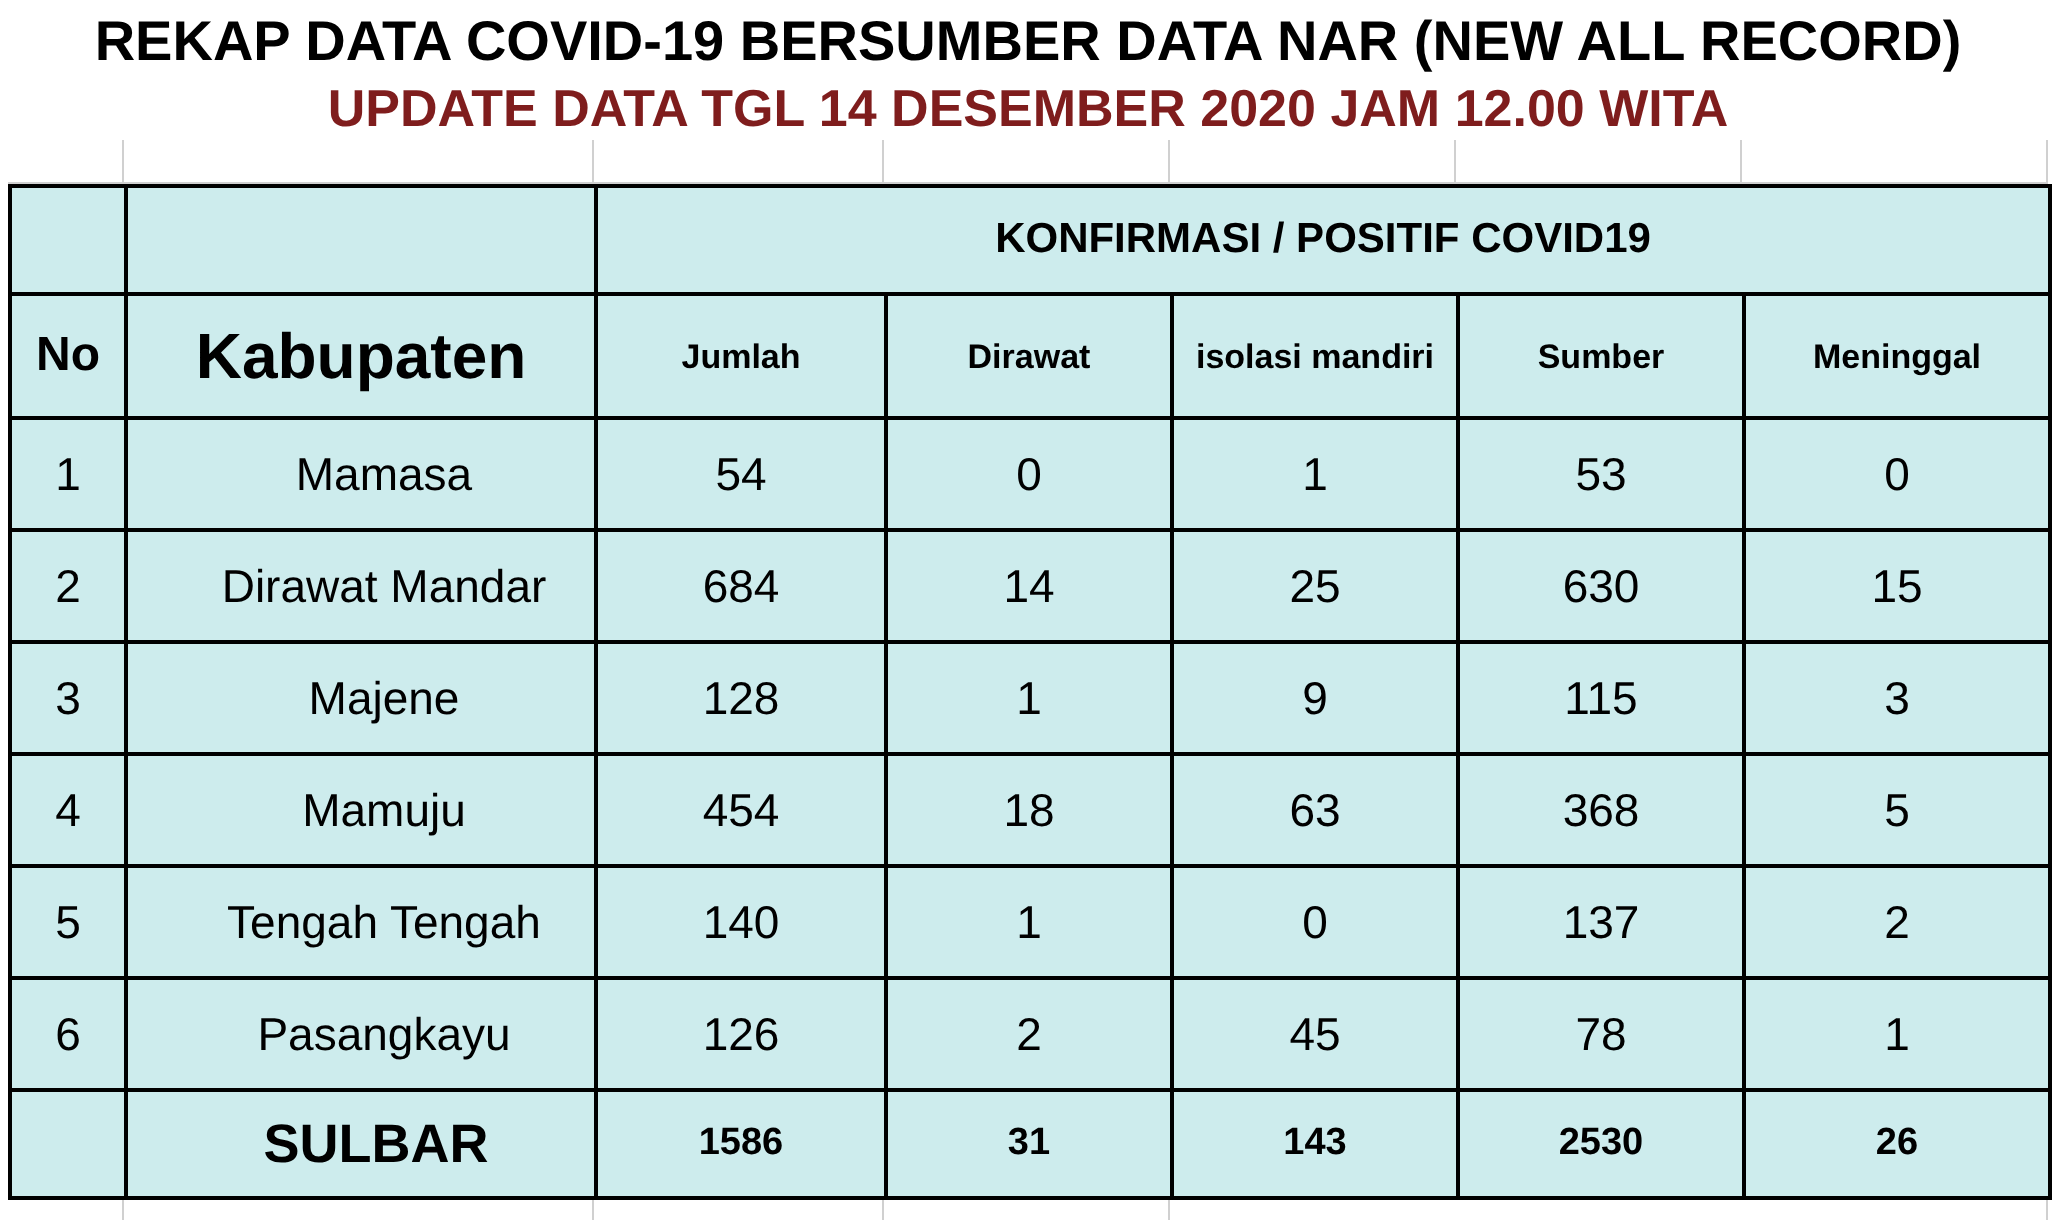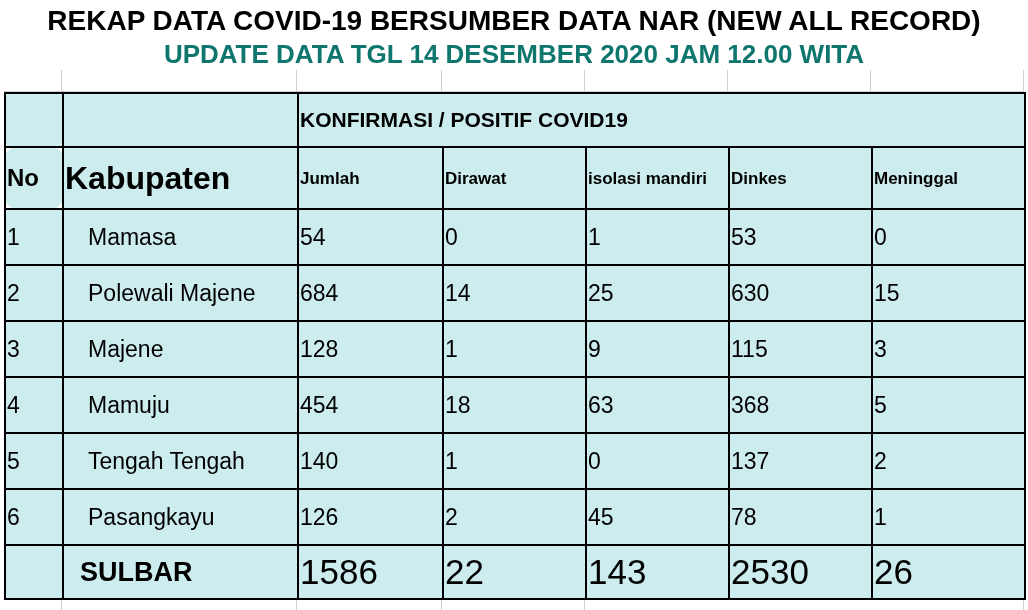--- a/index.html
+++ b/index.html
@@ -30,39 +30,40 @@
     font-size: 28px;
     font-weight: bold;
     color: #000000;
     letter-spacing: 0px;
     line-height: 34px;
     white-space: nowrap;
   }
   .title-line2 {
     font-size: 26px;
     font-weight: bold;
-    color: #0f766e;
+    color: #7f1d1d;
     line-height: 32px;
     white-space: nowrap;
   }
   .spacer-row {
     height: 22px;
     width: 1028px;
     position: relative;
   }
 
   
   table.rekap {
     border-collapse: collapse;
     width: 1020px;
     margin-left: 4px;
     table-layout: fixed;
   }
   table.rekap td, table.rekap th {
     border: 2px solid #000000;
+    text-align: center;
     vertical-align: middle;
     color: #000000;
     background: #cdeced;
   }
   .col-no      { width: 58px; }
   .col-kab     { width: 235px; }
   .col-jumlah  { width: 145px; }
   .col-dirawat { width: 143px; }
   .col-isolasi { width: 143px; }
   .col-sembuh  { width: 143px; }
@@ -76,38 +77,37 @@
   .hdr-blank { }
   .hdr-cell {
     font-size: 17px;
     font-weight: bold;
     height: 58px;
     line-height: 21px;
   }
   .hdr-no {
     font-size: 24px;
     font-weight: bold;
-    border-radius: 12px;
   }
   .hdr-kab {
     font-size: 32px;
     font-weight: bold;
   }
   tbody td {
     height: 52px;
     font-size: 23px;
   }
   td.cell-kab {
     text-align: left;
     padding-left: 24px;
     font-size: 23px;
   }
   tr.total td {
-    font-weight: normal;
-    font-size: 35px;
+    font-weight: bold;
+    font-size: 19px;
     height: 50px;
   }
   tr.total td.cell-kab {
     font-size: 27px;
     font-weight: bold;
     padding-left: 16px;
     margin-top: 48px;
   }
   
   .footer {
@@ -193,37 +193,37 @@
         <td class="hdr-group hdr-blank"></td>
         <td class="hdr-group hdr-blank"></td>
         <td class="hdr-group" colspan="5">KONFIRMASI / POSITIF COVID19</td>
       </tr>
       <tr>
         <td class="hdr-no">No</td>
         <td class="hdr-kab">Kabupaten</td>
         <td class="hdr-cell">Jumlah</td>
         <td class="hdr-cell">Dirawat</td>
         <td class="hdr-cell">isolasi mandiri</td>
-        <td class="hdr-cell">Dinkes</td>
+        <td class="hdr-cell">Sumber</td>
         <td class="hdr-cell">Meninggal</td>
       </tr>
     </thead>
     <tbody>
       <tr>
         <td>1</td>
         <td class="cell-kab">Mamasa</td>
         <td>54</td>
         <td>0</td>
         <td>1</td>
         <td>53</td>
         <td>0</td>
       </tr>
       <tr>
         <td>2</td>
-        <td class="cell-kab">Polewali Majene</td>
+        <td class="cell-kab">Dirawat Mandar</td>
         <td>684</td>
         <td>14</td>
         <td>25</td>
         <td>630</td>
         <td>15</td>
       </tr>
       <tr>
         <td>3</td>
         <td class="cell-kab">Majene</td>
         <td>128</td>
@@ -256,21 +256,21 @@
         <td>126</td>
         <td>2</td>
         <td>45</td>
         <td>78</td>
         <td>1</td>
       </tr>
       <tr class="total">
         <td></td>
         <td class="cell-kab">SULBAR</td>
         <td>1586</td>
-        <td>22</td>
+        <td>31</td>
         <td>143</td>
         <td>2530</td>
         <td>26</td>
       </tr>
     </tbody>
   </table>
 
   <div class="footer">
     <div class="footer-grid">
       <div class="fg-cell" style="left:0px;width:58px;"></div>

